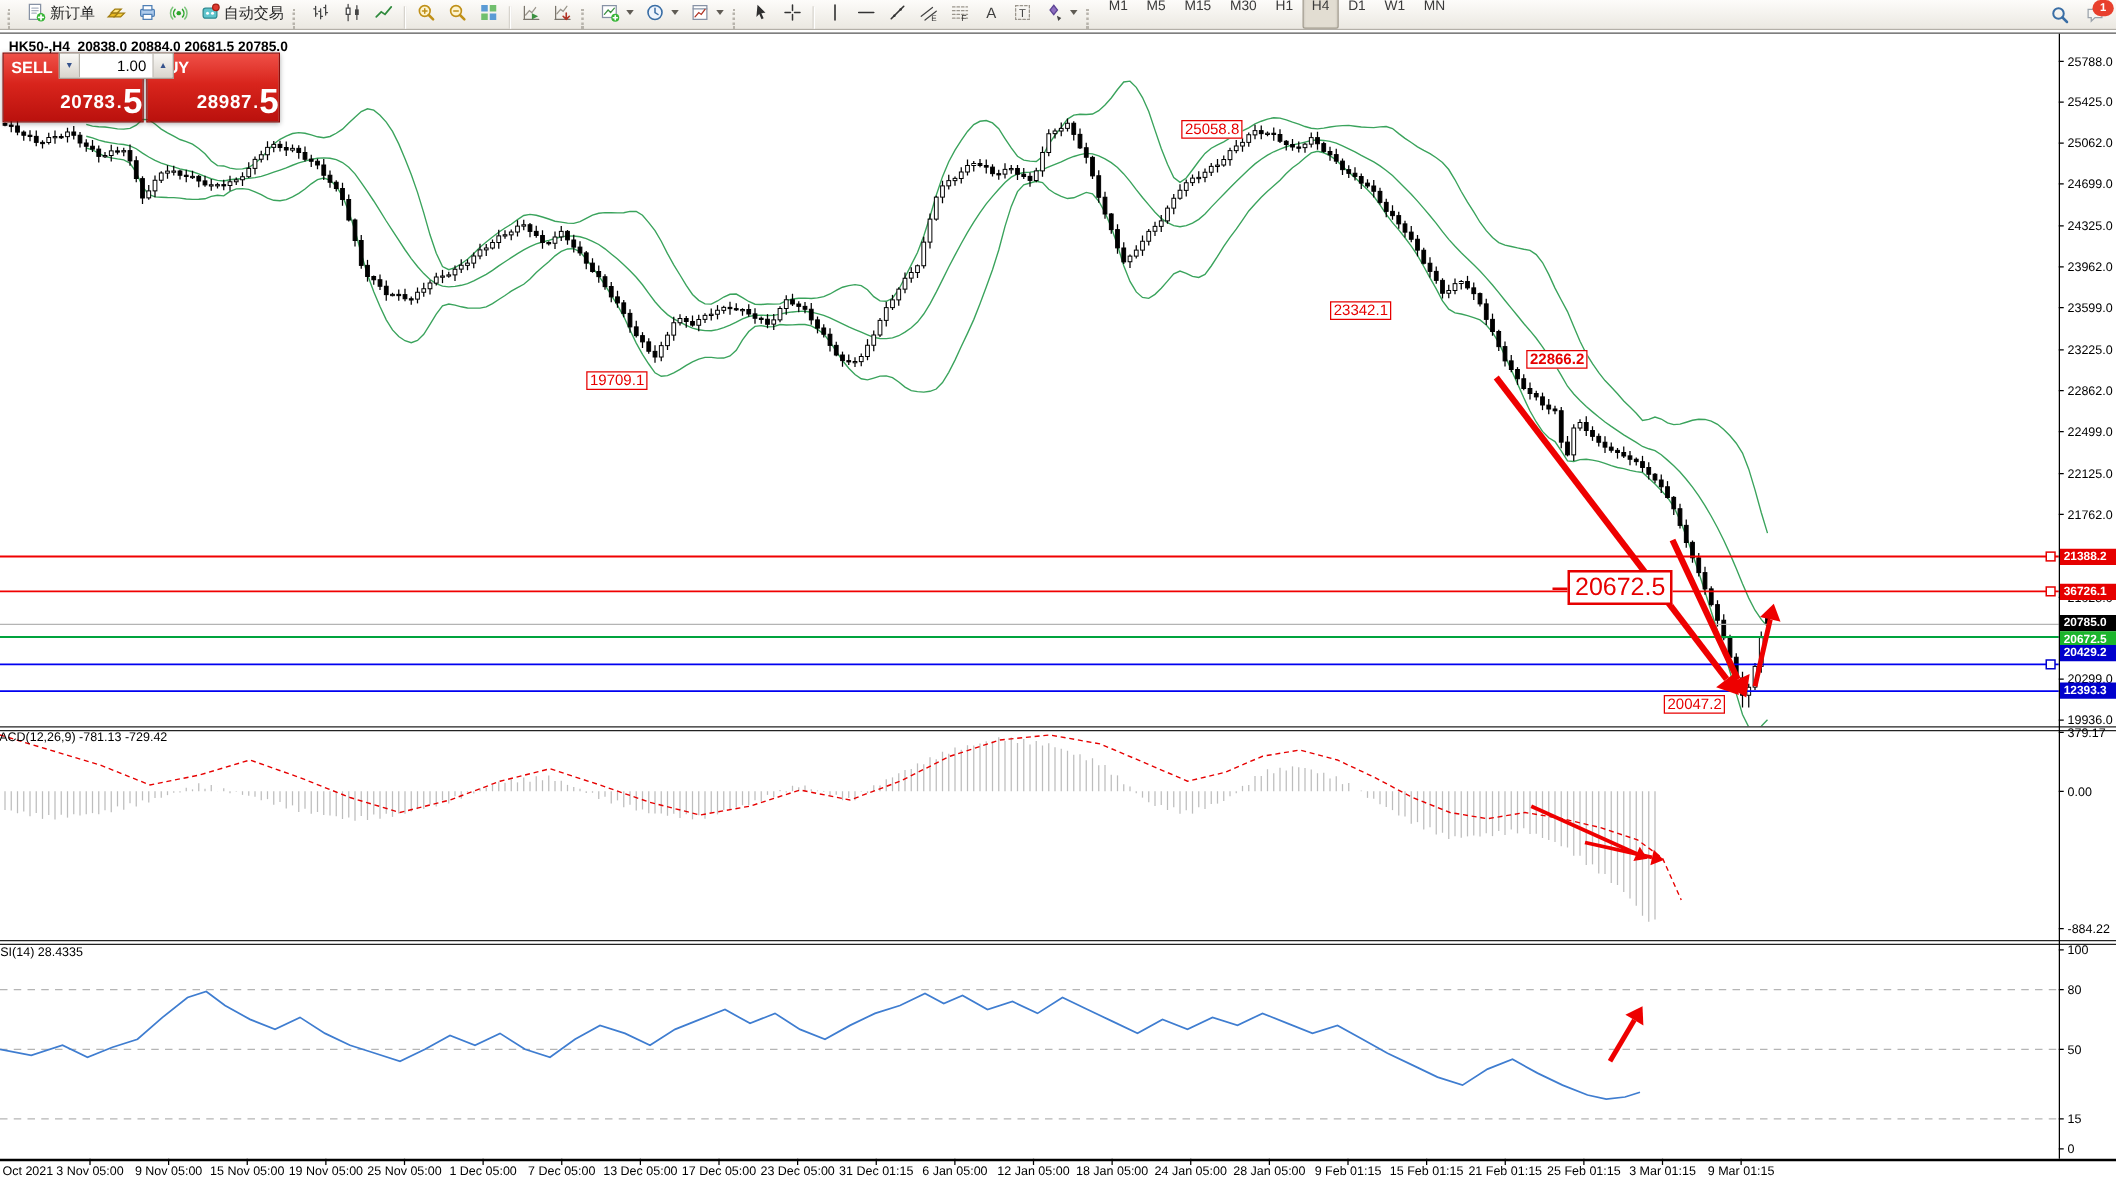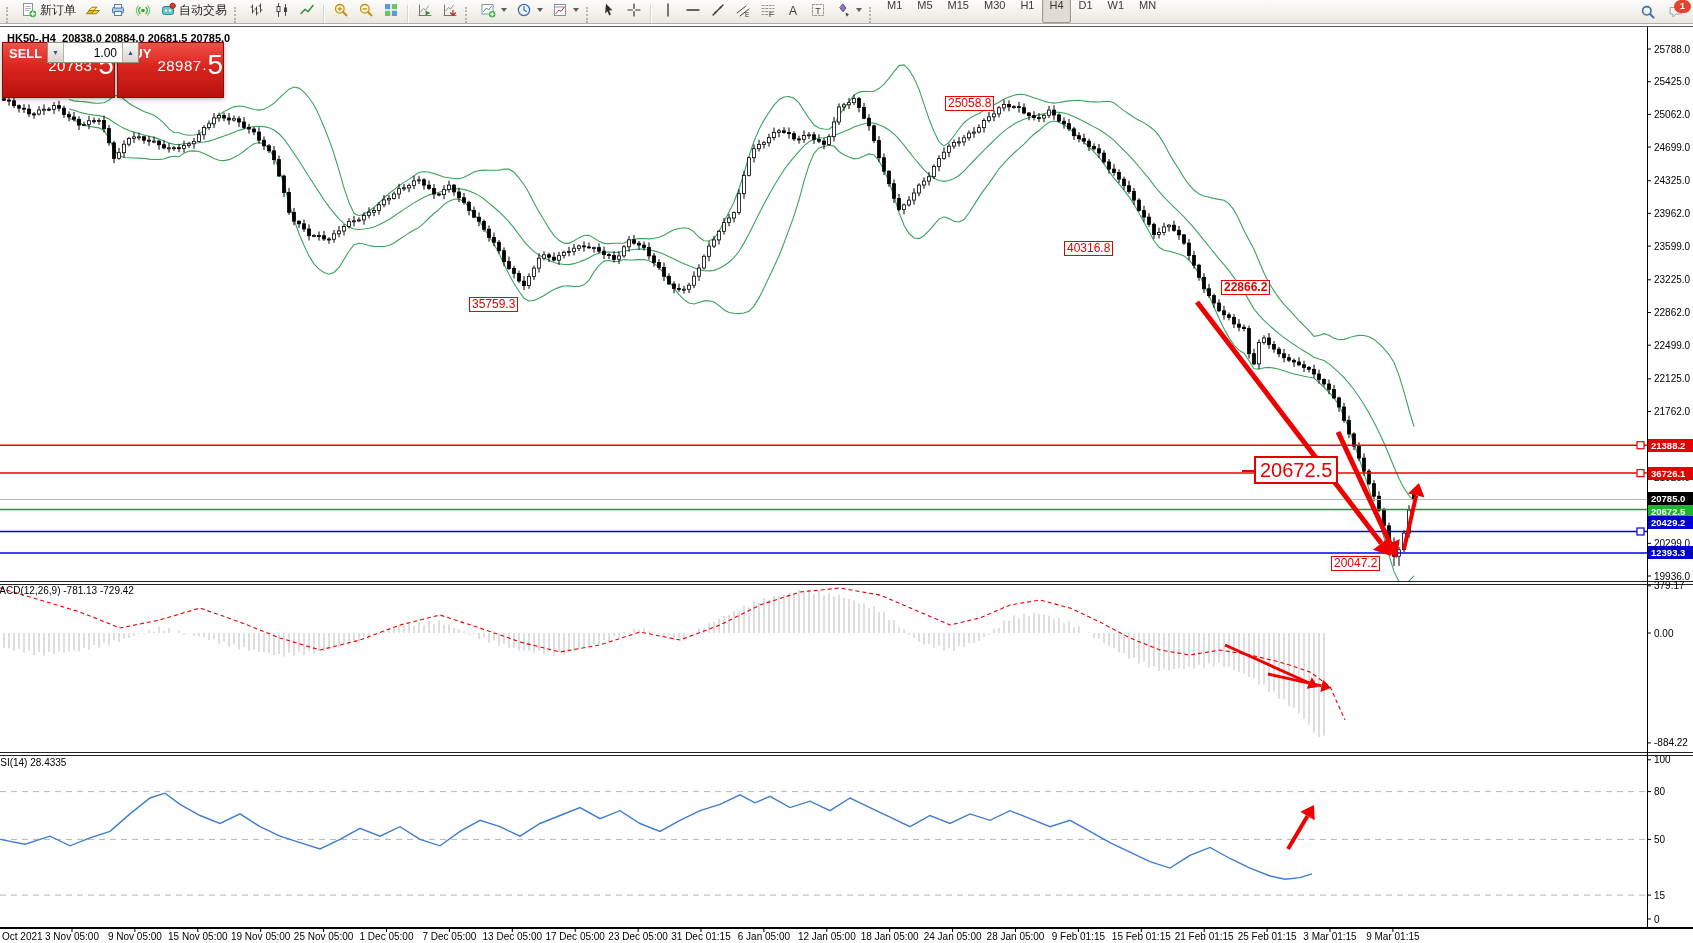--- a/index.html
+++ b/index.html
@@ -33,21 +33,21 @@
   .ann.big::before{content:"";position:absolute;left:-14px;top:50%;width:12px;height:2px;background:#e60000;}
   .axbox{position:absolute;left:1648px;width:45px;height:13px;color:#fff;font-size:9.5px;font-weight:700;
     line-height:13px;padding-left:3px;box-sizing:border-box;z-index:3;}
   
   .trade-panel{position:absolute;left:2px;top:18px;width:190px;height:56px;display:flex;gap:2px;z-index:6;
     filter:drop-shadow(0 1px 2px rgba(0,0,0,.35));}
   .tp-col{flex:1;display:flex;flex-direction:row;border:1px solid #8d0d0a;box-sizing:border-box;color:#fff;
     background:linear-gradient(180deg,#ef5047 0%,#d8241c 45%,#ba110d 100%);}
   .tp-top{height:20px;font-size:13px;font-weight:700;padding:3px 6px 0;box-sizing:border-box;}
   .tp-col.buy .tp-top{text-align:right;}
-  .tp-price{flex:1;display:flex;align-items:flex-end;justify-content:center;font-weight:400;padding-bottom:20px;}
+  .tp-price{flex:1;display:flex;align-items:flex-end;justify-content:center;font-weight:700;padding-bottom:4px;}
   .tp-price .int{font-size:15px;line-height:1;margin-bottom:4px;letter-spacing:.5px;}
   .tp-price .dot{font-size:14px;margin:0 1px 4px;}
   .tp-price .frac{font-size:28px;line-height:.85;}
   .tp-vol{position:absolute;left:45px;top:0;width:92px;height:21px;display:flex;border:1px solid #959086;
     background:#ece9e3;box-sizing:border-box;}
   .spin{width:15px;border:none;background:linear-gradient(#f9f8f5,#d9d5cd);color:#35528c;font-size:7px;padding:0;line-height:1;}
   .tp-vol input{flex:1;min-width:0;border:none;border-left:1px solid #b5b1a9;border-right:1px solid #b5b1a9;
     text-align:right;font-size:12px;padding:0 5px;font-family:"Liberation Sans",sans-serif;}
   svg text{font-family:"Liberation Sans",sans-serif;}
 </style>
@@ -1305,23 +1305,23 @@
             <line x1="1225" y1="621" x2="1309.3" y2="659.0" stroke="#ee0000" stroke-width="3"></line>
             <polygon points="1318,663 1306.7,664.8 1311.8,653.3" fill="#ee0000"></polygon>
             <line x1="1268" y1="650" x2="1321.6" y2="661.9" stroke="#ee0000" stroke-width="3"></line>
             <polygon points="1331,664 1320.3,668.1 1323.0,655.8" fill="#ee0000"></polygon>
             <line x1="1288" y1="825" x2="1307.5" y2="792.0" stroke="#ee0000" stroke-width="4"></line>
             <polygon points="1314,781 1314.7,796.3 1300.3,787.7" fill="#ee0000"></polygon>
           </g>
         </svg></div>
     <div id="overlays">
         <div class="ann" style="left: 945px; top: 72px;">25058.8</div>
-        <div class="ann" style="left: 1064px; top: 217px;">40316.8</div>
+        <div class="ann" style="left: 1064px; top: 217px;">23342.1</div>
         <div class="ann" style="left: 1221px; top: 256px; font-weight: bold;">22866.2</div>
-        <div class="ann" style="left: 469px; top: 273px;">35759.3</div>
+        <div class="ann" style="left: 469px; top: 273px;">19709.1</div>
         <div class="ann big" style="left: 1254px; top: 432px;">20672.5</div>
         <div class="ann" style="left: 1331px; top: 532px;">20047.2</div>
         <div class="axbox" style="background: rgb(230, 0, 0); top: 414.7px;">21388.2</div>
         <div class="axbox" style="background: rgb(230, 0, 0); top: 442.6px;">36726.1</div>
         <div class="axbox" style="background: rgb(0, 0, 0); top: 467.5px;">20785.0</div>
         <div class="axbox" style="background: rgb(28, 181, 44); top: 481.1px;">20672.5</div>
         <div class="axbox" style="background: rgb(0, 0, 204); top: 492px;">20429.2</div>
         <div class="axbox" style="background: rgb(0, 0, 204); top: 522.4px;">12393.3</div>
       </div>
     <div class="chart-title">HK50-,H4  20838.0 20884.0 20681.5 20785.0</div>

